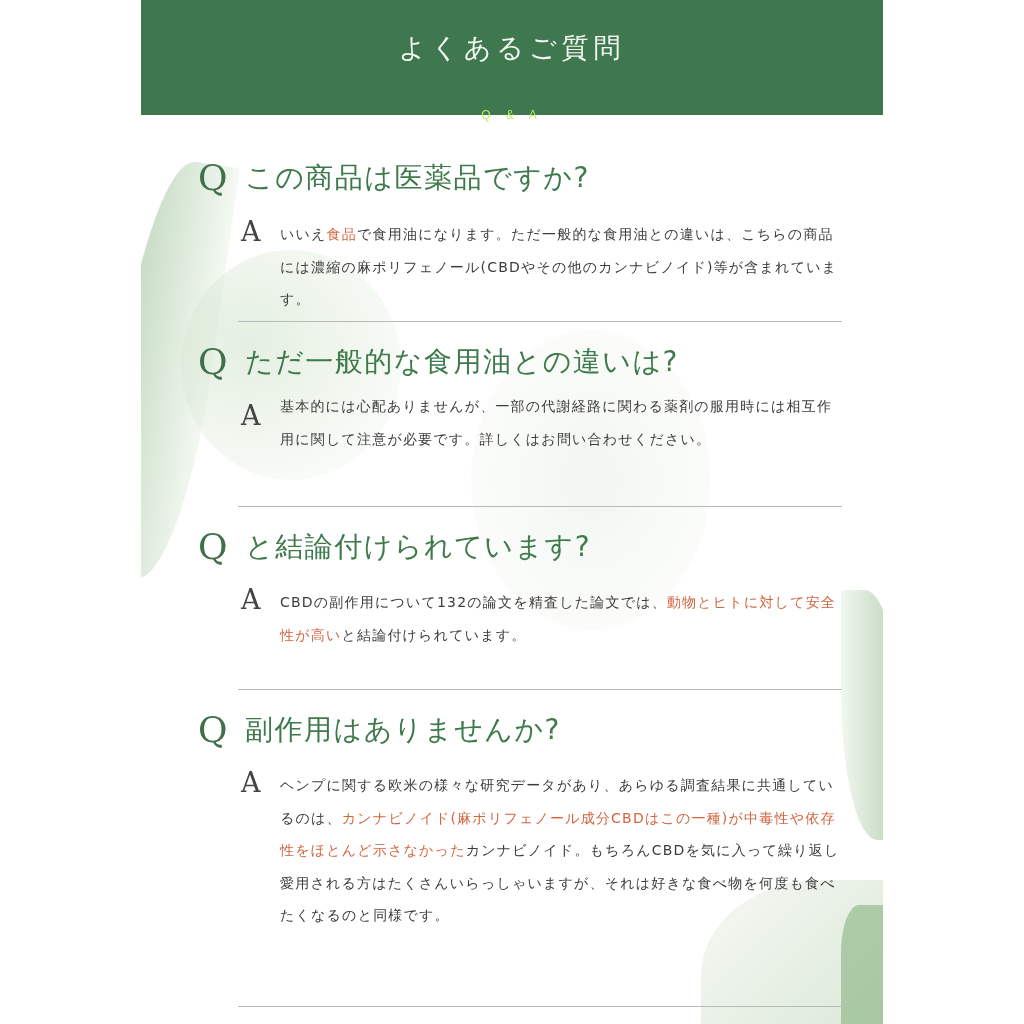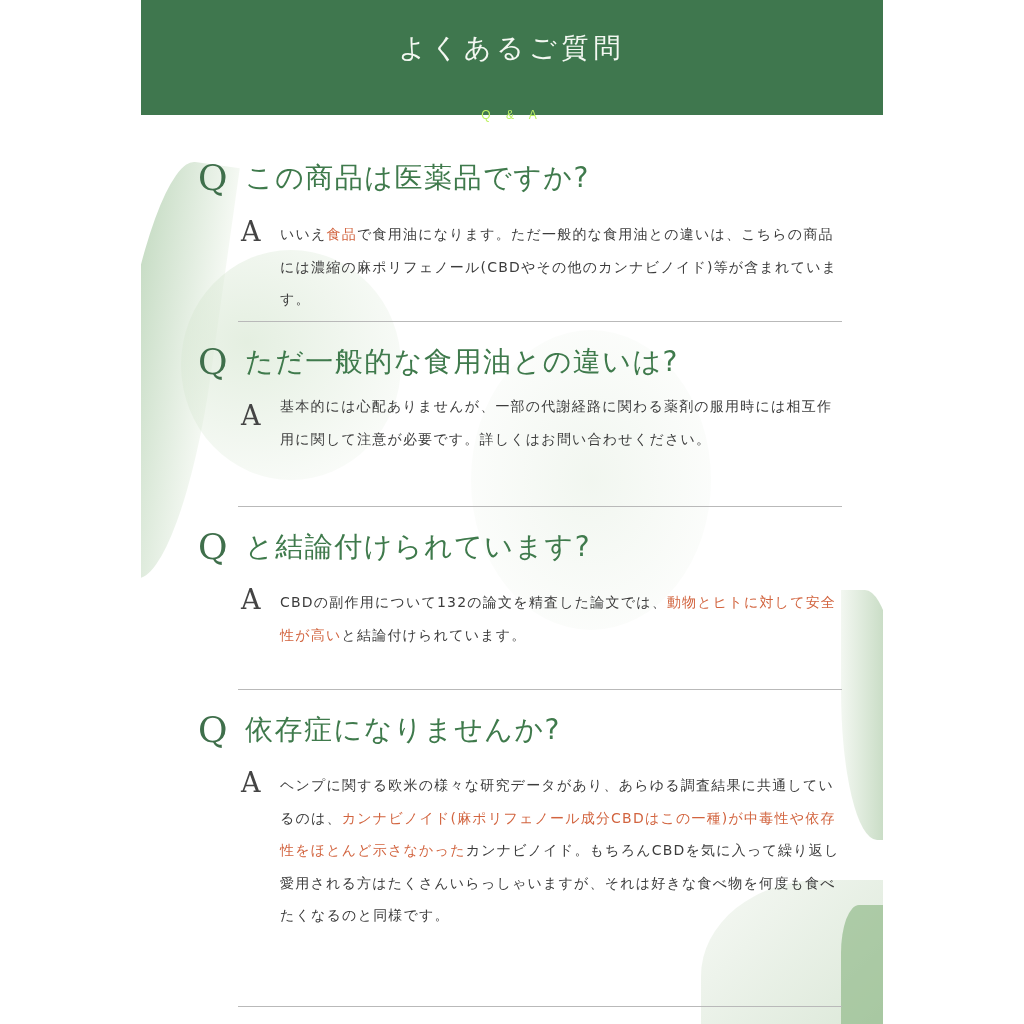--- a/index.html
+++ b/index.html
@@ -94,19 +94,19 @@
       <span class="q-text">と結論付けられています?</span>
     </div>
     <span class="a-mark" style="top:57px;">A</span>
     <div class="a-text" style="top:59px;"><span>CBDの副作用について132の論文を精査した論文では、</span><span class="hl">動物とヒトに対して安全性が高い</span><span>と結論付けられています。</span></div>
     <div class="divider" style="top:162px;"></div>
   </div>
 
   <div class="qa" style="top:710px;">
     <div class="q-row" style="top:0;">
       <span class="q-mark">Q</span>
-      <span class="q-text">依存症になりませんか?</span>
+      <span class="q-text">副作用はありませんか?</span>
     </div>
     <span class="a-mark" style="top:57px;">A</span>
     <div class="a-text" style="top:59px;"><span>ヘンプに関する欧米の様々な研究データがあり、あらゆる調査結果に共通しているのは、</span><span class="hl">カンナビノイド(麻ポリフェノール成分CBDはこの一種)が中毒性や依存性をほとんど示さなかった</span><span>カンナビノイド。もちろんCBDを気に入って繰り返し愛用される方はたくさんいらっしゃいますが、それは好きな食べ物を何度も食べたくなるのと同様です。</span></div>
     <div class="divider" style="top:296px;"></div>
   </div>
 </div>
 
 </body></html>

